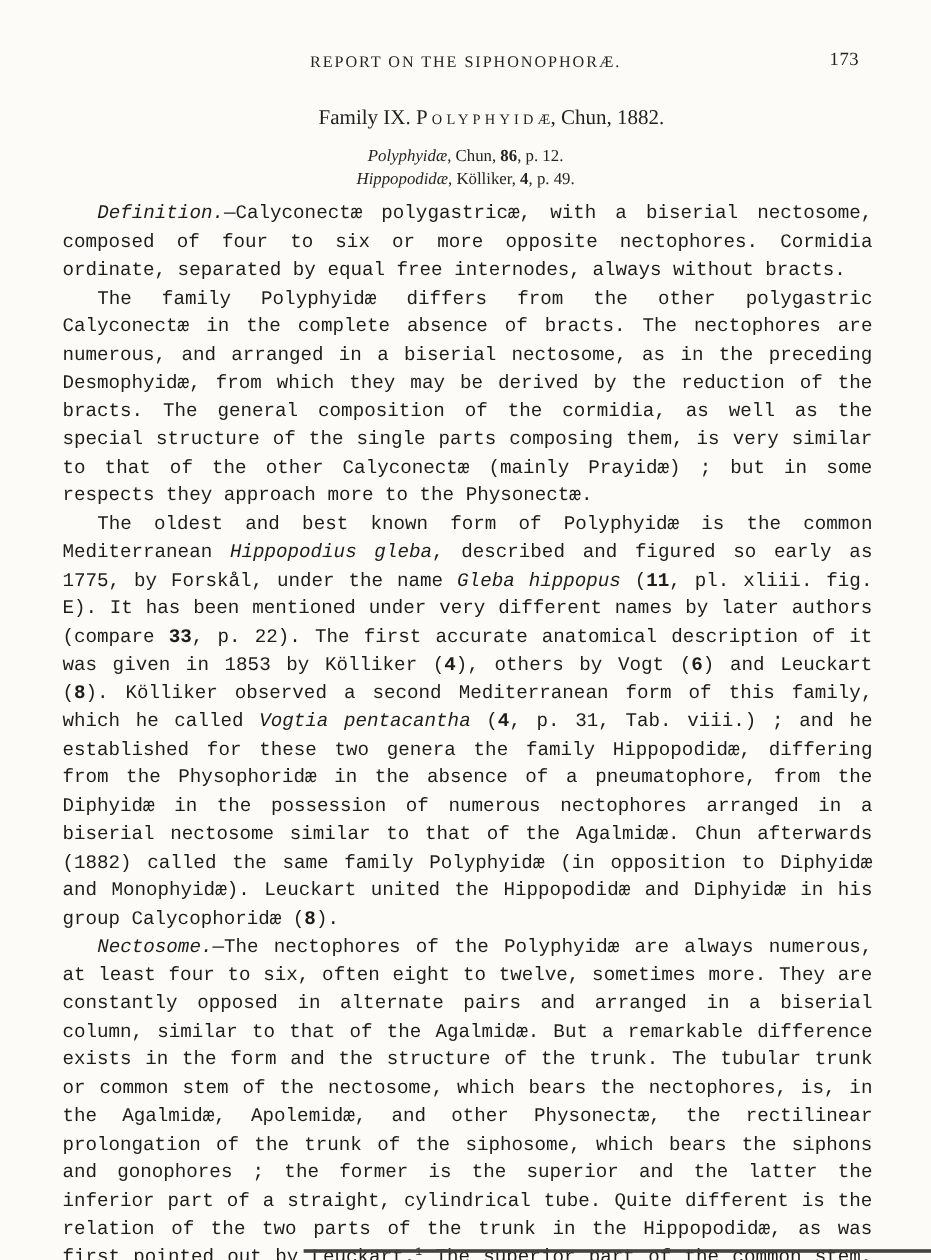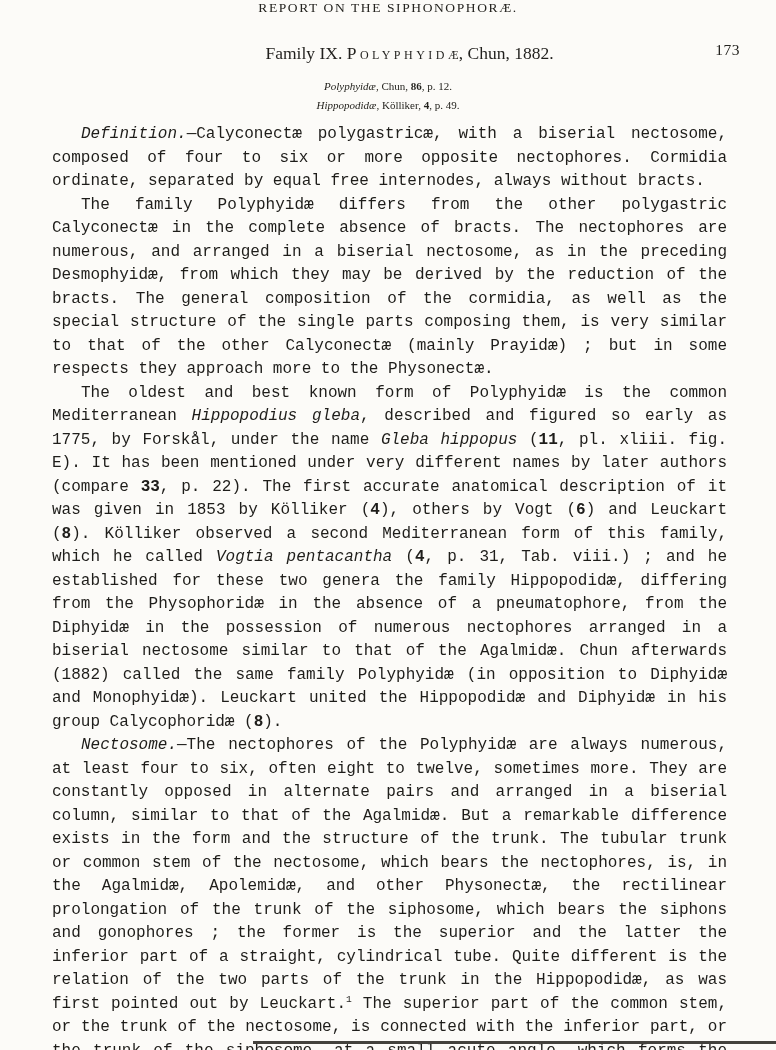--- a/index.html
+++ b/index.html
@@ -10,44 +10,45 @@
   }
   .page {
     position: relative;
     width: 776px; height: 1050px;
     background: #fcfbf8;
     color: #1e1d1a;
     overflow: hidden;
   }
   .running-header {
     position: relative;
+    padding-top: 44px;
     text-align: center;
     font-size: 13.5px;
     letter-spacing: 1.6px;
     color: #24231f;
   }
   .page-number {
     position: absolute;
-    top: 41px; right: 36px;
+    top: 41px; right: 60px;
     font-size: 15.5px;
     letter-spacing: 0.5px;
   }
   .family-heading {
     margin: 27px 0 0 0;
     text-align: center;
     font-size: 17.5px;
     font-weight: normal;
     color: #201f1c;
     padding-left: 43px;
   }
   .family-heading .seg-sc { margin-right: -0.2em; }
   .synonymy {
     margin-top: 13px;
     text-align: center;
-    font-size: 11px;
+    font-size: 14px;
     line-height: 19px;
     color: #25241f;
   }
   .body-text { margin: 8px 49px 0 52px; font-family: Liberation Mono, monospace; }
   .para {
     margin: 0;
     font-size: 16px;
     line-height: 23.5px;
     text-align: justify;
     text-indent: 29px;

